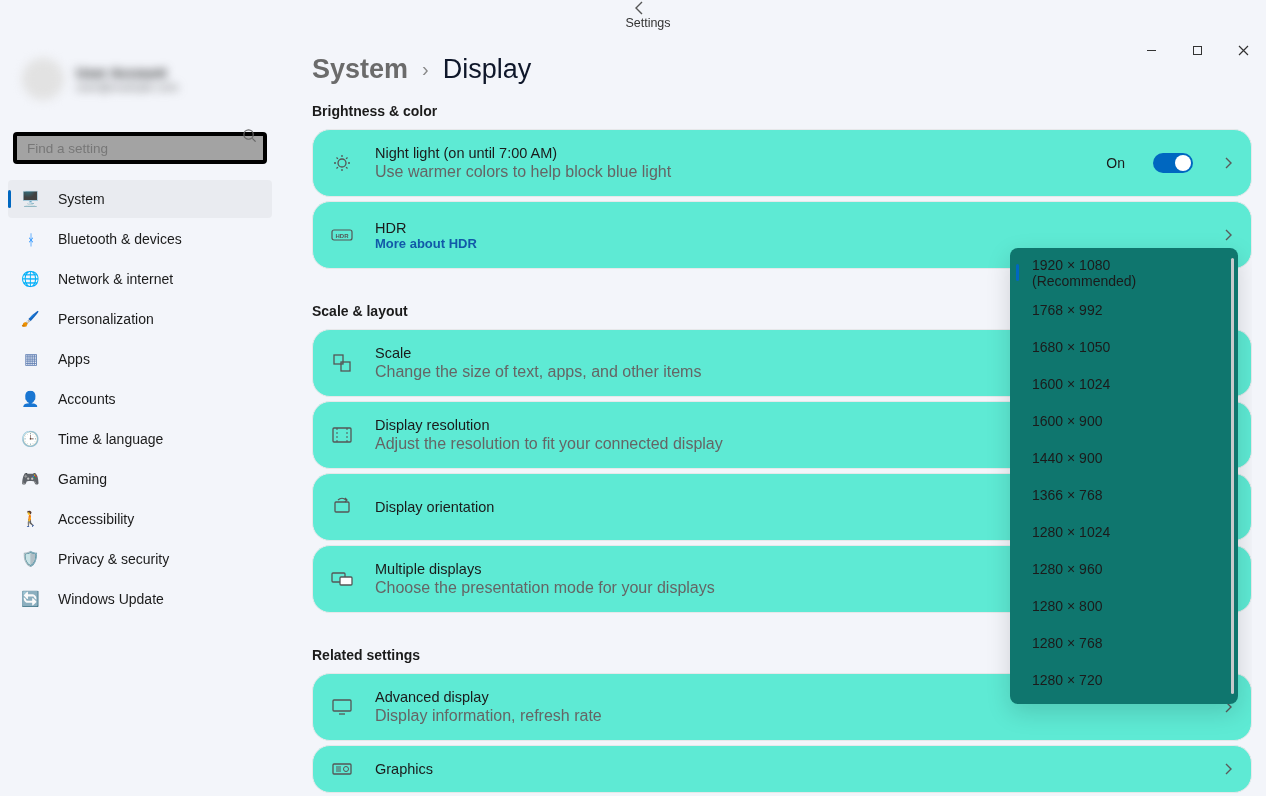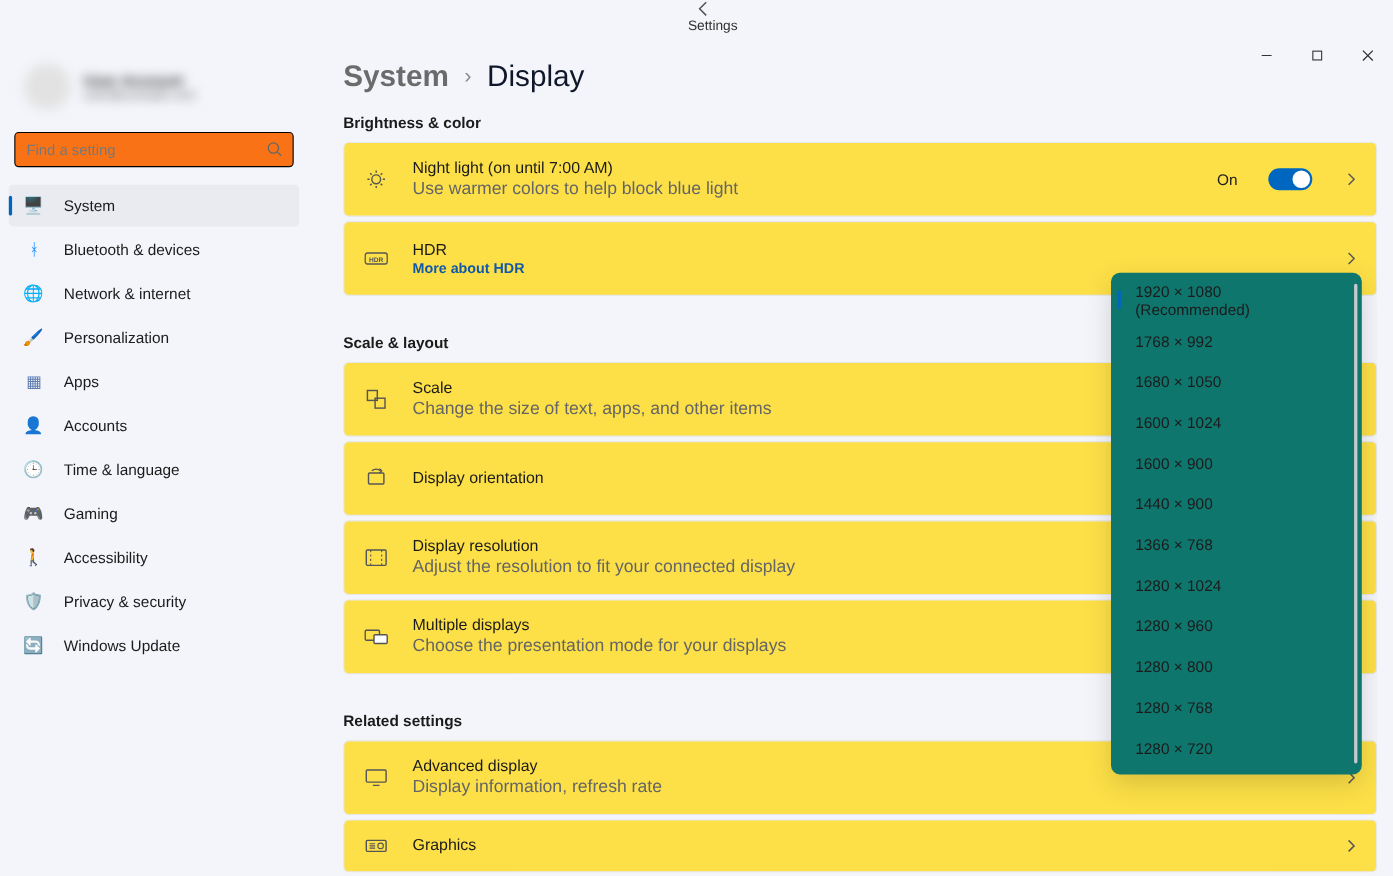--- a/index.html
+++ b/index.html
@@ -13,40 +13,40 @@
 .win-btn { width:46px; height:40px; display:flex; align-items:center; justify-content:center; color:#333; cursor:pointer; }
 
 
 .sidebar { position:absolute; left:0; top:48px; width:280px; padding:0 8px; }
 .profile { display:flex; align-items:center; gap:12px; padding:10px 14px 20px; filter:blur(5px); }
 .avatar { width:42px; height:42px; border-radius:50%; background:#e2e2e2; }
 .profile-name { font-weight:600; font-size:14px; color:#333; }
 .profile-email { font-size:11.5px; color:#666; }
 
 .search { margin:0 5px 16px; position:relative; }
-.search input { width:100%; height:32px; border:1px solid #000000; border-radius:4px; background:#f97316; padding:0 32px 0 10px; font-size:13.5px; color:#333; outline:none; }
+.search input { width:100%; height:32px; border:4px solid #000000; border-radius:4px; background:#a3a3a3; padding:0 32px 0 10px; font-size:13.5px; color:#333; outline:none;margin-top:12px; }
 .search input::placeholder { color:#777; }
 .search-icon { position:absolute; right:10px; top:8px; color:#666; pointer-events:none; }
 
 .nav { display:flex; flex-direction:column; gap:2px; }
 .nav-item { display:flex; align-items:center; gap:18px; height:38px; border-radius:4px; padding:0 14px; cursor:pointer; font-size:14px; position:relative; }
 .nav-item.selected { background:#e9ebf0; }
 .nav-item.selected::before { content:""; position:absolute; left:0; top:10px; bottom:10px; width:3px; background:#0067c0; border-radius:2px; }
 .nav-ico { width:18px; display:flex; justify-content:center; font-size:15px; }
 
 
 .main { position:absolute; left:312px; top:48px; right:14px; bottom:0; overflow:hidden; }
 .breadcrumb { display:flex; align-items:center; gap:14px; margin:6px 0 18px; }
 .bc-parent { font-size:27px; color:#6b6b6b; font-weight:600; }
 .bc-sep { font-size:20px; color:#8a8a8a; }
 .bc-current { font-size:27px; font-weight:400; color:#0f172a; }
 
 .section-header { font-size:14px; font-weight:600; margin:6px 0 10px; }
 
-.card { background:#fde047; border:1px solid #e7e8ea; border-radius:5px; margin-bottom:4px; }
+.card { background:#5eead4; border:1px solid #e7e8ea; border-radius:18px; margin-bottom:4px; }
 .row { display:flex; align-items:center; min-height:66px; padding:10px 16px; gap:20px; }
 .row-ico { width:26px; display:flex; justify-content:center; color:#555; }
 .row-body { flex:1; }
 .row-title { font-size:14.5px; }
 .row-sub { font-size:16px; color:#656565; margin-top:2px; }
 .row-link { font-size:13px; color:#1159a8; font-weight:600; cursor:pointer; }
 .row-tail { display:flex; align-items:center; gap:28px; }
 .chev { color:#5a5a5a; cursor:pointer; }
 .toggle-label { font-size:14px; }
 .toggle { width:40px; height:20px; border-radius:10px; background:#0067c0; position:relative; cursor:pointer; }
@@ -235,44 +235,44 @@
       <div class="row-body">
         <div class="row-title">Scale</div>
         <div class="row-sub">Change the size of text, apps, and other items</div>
       </div>
     </div>
   </div>
 
   <div class="card">
     <div class="row">
       <div class="row-ico">
+        <svg width="22" height="18" viewBox="0 0 22 18">
+            <rect x="2" y="2" width="18" height="14" rx="1" fill="none" stroke="currentColor" stroke-width="1.3"></rect>
+            <line x1="6" y1="2" x2="6" y2="16" stroke="currentColor" stroke-width="1" stroke-dasharray="2 2"></line>
+            <line x1="16" y1="2" x2="16" y2="16" stroke="currentColor" stroke-width="1" stroke-dasharray="2 2"></line>
+          </svg>
+      </div>
+      <div class="row-body">
+        <div class="row-title">Display resolution</div>
+        <div class="row-sub">Adjust the resolution to fit your connected display</div>
+      </div>
+    </div>
+  </div>
+
+  <div class="card">
+    <div class="row">
+      <div class="row-ico">
         <svg width="20" height="20" viewBox="0 0 20 20">
             <rect x="3" y="5" width="14" height="10" rx="1" fill="none" stroke="currentColor" stroke-width="1.3"></rect>
             <path d="M6 3 A6 6 0 0 1 14 3" fill="none" stroke="currentColor" stroke-width="1.2"></path>
             <path d="M13 1 L15 3 L13 5" fill="none" stroke="currentColor" stroke-width="1.2"></path>
           </svg>
       </div>
       <div class="row-body">
         <div class="row-title">Display orientation</div>
-      </div>
-    </div>
-  </div>
-
-  <div class="card">
-    <div class="row">
-      <div class="row-ico">
-        <svg width="22" height="18" viewBox="0 0 22 18">
-            <rect x="2" y="2" width="18" height="14" rx="1" fill="none" stroke="currentColor" stroke-width="1.3"></rect>
-            <line x1="6" y1="2" x2="6" y2="16" stroke="currentColor" stroke-width="1" stroke-dasharray="2 2"></line>
-            <line x1="16" y1="2" x2="16" y2="16" stroke="currentColor" stroke-width="1" stroke-dasharray="2 2"></line>
-          </svg>
-      </div>
-      <div class="row-body">
-        <div class="row-title">Display resolution</div>
-        <div class="row-sub">Adjust the resolution to fit your connected display</div>
       </div>
     </div>
   </div>
 
   <div class="card">
     <div class="row">
       <div class="row-ico">
         <svg width="22" height="18" viewBox="0 0 22 18">
             <rect x="1" y="3" width="13" height="9" rx="1" fill="none" stroke="currentColor" stroke-width="1.3"></rect>
             <rect x="9" y="7" width="12" height="8" rx="1" fill="#fdfdfe" stroke="currentColor" stroke-width="1.3"></rect>

